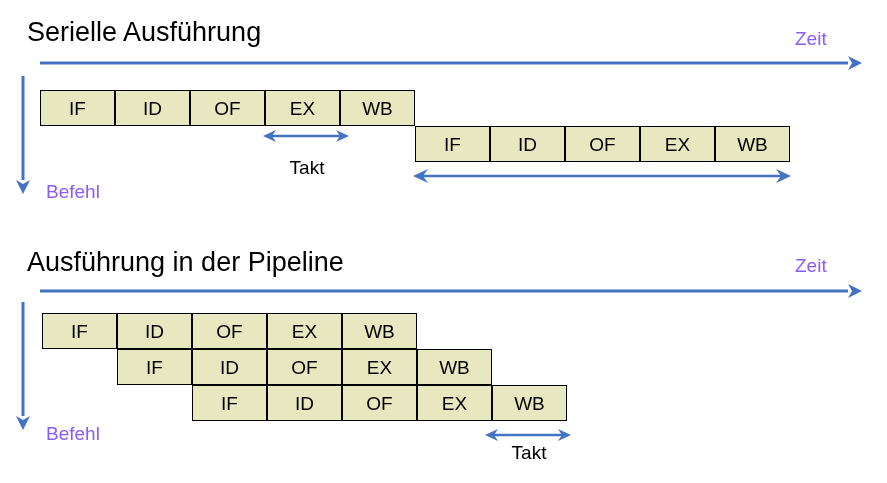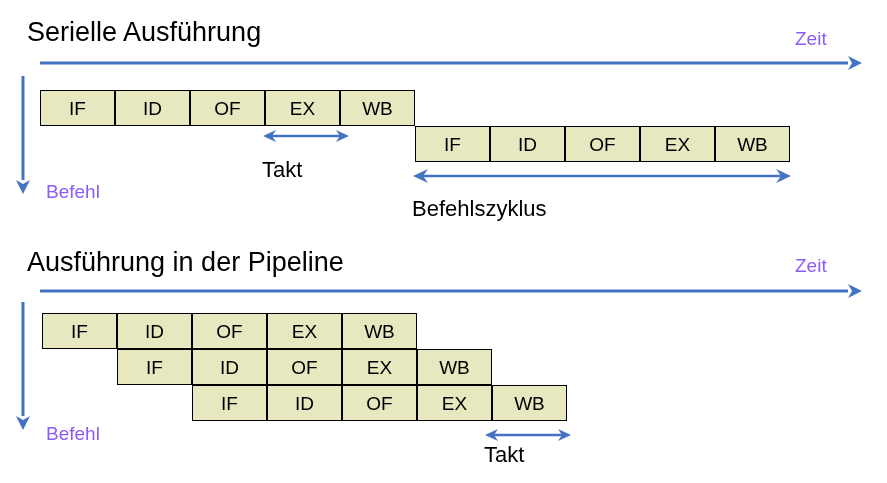--- a/index.html
+++ b/index.html
@@ -48,24 +48,24 @@
 
   .axis-label {
     position: absolute;
     font-size: 19px;
     color: #8b5cf6;
     white-space: nowrap;
   }
 
   .measure-label {
     position: absolute;
-    font-size: 22px;
+    font-size: 19px;
     color: #000000;
     white-space: nowrap;
-    text-align: left;
+    text-align: center;
   }
 </style>
 </head>
 <body>
 
 <div class="canvas">
 
   <div class="abs" style="left:0;top:0;width:887px;height:233px;">
 
     <div class="section-title abs" style="left:27px; top:17px;">Serielle Ausführung</div>
@@ -102,21 +102,20 @@
       <path d="M14 4 L1 10 L14 16 L10 10 Z" fill="#4573C4"></path>
       <path d="M74 4 L87 10 L74 16 L78 10 Z" fill="#4573C4"></path>
     </svg>
     <div class="measure-label" style="left:262px; top:157px; width:90px;">Takt</div>
 
     <svg class="axis-svg" style="left:412px; top:166px;" width="382" height="20" viewBox="0 0 382 20">
       <line x1="8" y1="10" x2="372" y2="10" stroke="#4573C4" stroke-width="2.6"></line>
       <path d="M16 3 L1 10 L16 17 L11 10 Z" fill="#4573C4"></path>
       <path d="M364 3 L379 10 L364 17 L369 10 Z" fill="#4573C4"></path>
     </svg>
-    <div class="measure-label" style="left:412px; top:196px; width:382px;">Befehlszyklus</div>
   </div>
 
   <div class="abs" style="left:0;top:236px;width:727px;height:247px;">
 
     <div class="section-title abs" style="left:27px; top:11px;">Ausführung in der Pipeline</div>
 
     <div class="axis-label" style="left:795px; top:19px;">Zeit</div>
 
     <svg class="axis-svg" style="left:40px; top:44px;" width="826" height="24" viewBox="0 0 826 24">
       <line x1="0" y1="11" x2="808" y2="11" stroke="#4573C4" stroke-width="3"></line>

